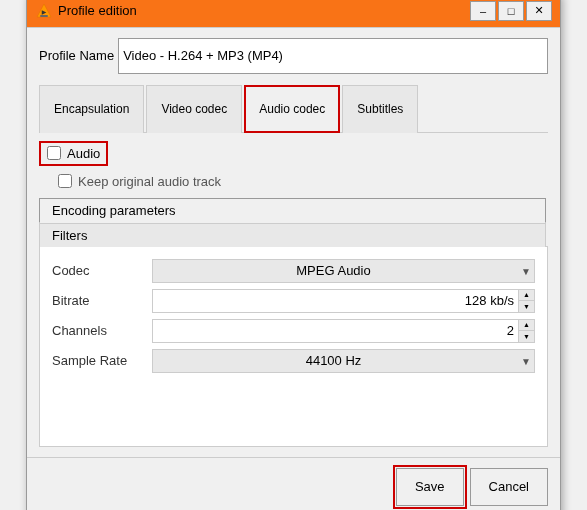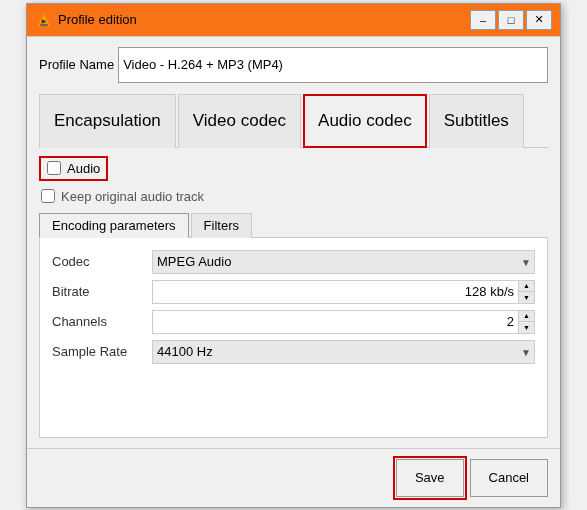--- a/index.html
+++ b/index.html
@@ -75,21 +75,21 @@
       border-bottom: 1px solid #ccc;
       margin-bottom: 8px;
     }
     .tab {
       padding: 16px 14px;
       border: 1px solid #ccc;
       border-bottom: none;
       background: #e8e8e8;
       cursor: pointer;
       margin-right: 2px;
-      font-size: 17px;
+      font-size: 12px;
       position: relative;
       top: 1px;
     }
     .tab.active {
       background: #f0f0f0;
       border-color: #999;
       border-bottom: 1px solid #f0f0f0;
       outline: 2px solid #cc0000;
       outline-offset: -2px;
       z-index: 2;
@@ -107,34 +107,35 @@
     .audio-check-row input[type=checkbox] {
       width: 14px;
       height: 14px;
     }
 
     .keep-original-row {
       display: flex;
       align-items: center;
       gap: 6px;
       margin-bottom: 8px;
-      margin-left: 2px;
+      margin-left: 19px;
     }
     .keep-original-row input[type=checkbox] {
       width: 14px;
       height: 14px;
     }
     .keep-original-label {
       color: #555;
     }
 
     .sub-tabs-bar {
       display: flex;
       border-bottom: 1px solid #ccc;
       margin-bottom: 0;
+      flex-direction: column;
     }
     .sub-tab {
       padding: 4px 12px;
       border: 1px solid #ccc;
       border-bottom: none;
       background: #e8e8e8;
       cursor: pointer;
       margin-right: 2px;
       font-size: 13px;
       position: relative;
@@ -179,20 +180,21 @@
     }
     .param-select {
       width: 100%;
       height: 24px;
       border: 1px solid #ccc;
       background: #e8e8e8;
       padding: 0 24px 0 4px;
       font-size: 13px;
       appearance: none;
       cursor: pointer;
+      text-align: center;
     }
     .select-arrow {
       position: absolute;
       right: 4px;
       top: 50%;
       transform: translateY(-50%);
       pointer-events: none;
       font-size: 10px;
       color: #555;
     }

